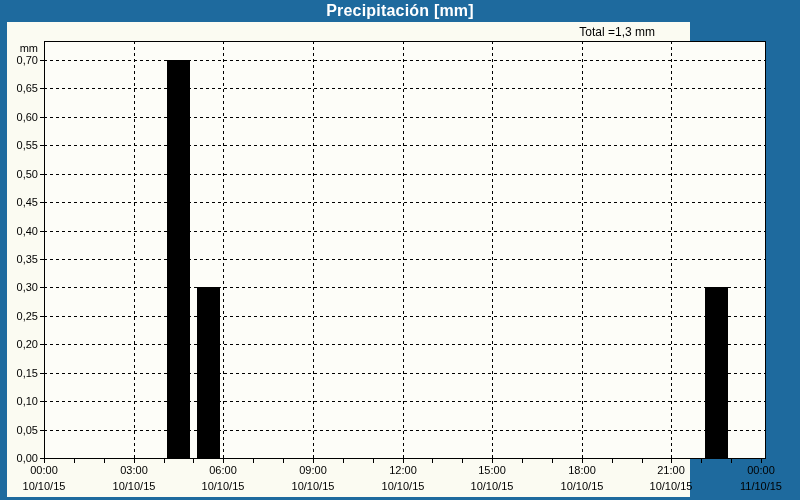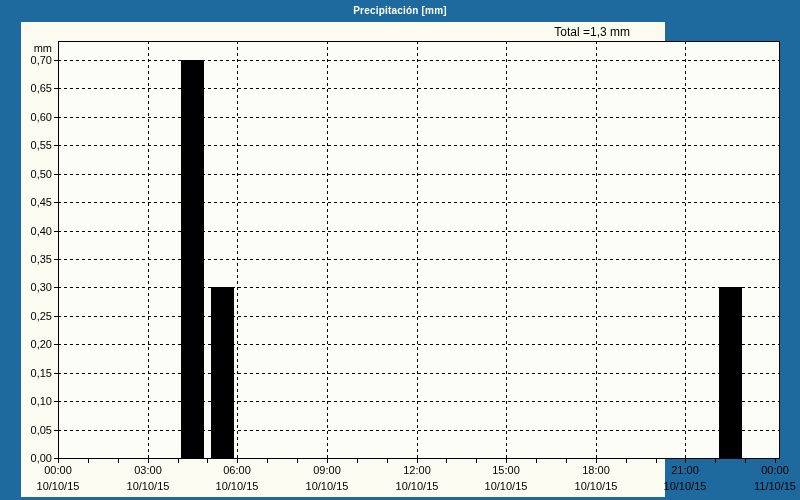--- a/index.html
+++ b/index.html
@@ -17,31 +17,32 @@
     box-sizing: border-box;
     background: #1E6A9E; 
   }
   .titlebar {
     position: absolute;
     left: 0; top: 0;
     width: 100%;
     height: 22px;
     line-height: 22px;
     text-align: center;
-    font-size: 10px;
+    font-size: 16px;
     font-weight: bold;
     color: #FFFFFF;
     letter-spacing: 0.2px;
   }
   .content {
     position: absolute;
-    left: 21px; top: 22px;
+    left: 7px; top: 22px;
     width: 644px;
     height: 475px;
     background: #FBFBF2; 
+    padding-left: 39px;
   }
   .total-label {
     position: absolute;
     top: 3px;
     right: 35px;
     font-size: 12px;
     color: #111111;
     white-space: pre;
   }
   svg.chart {

